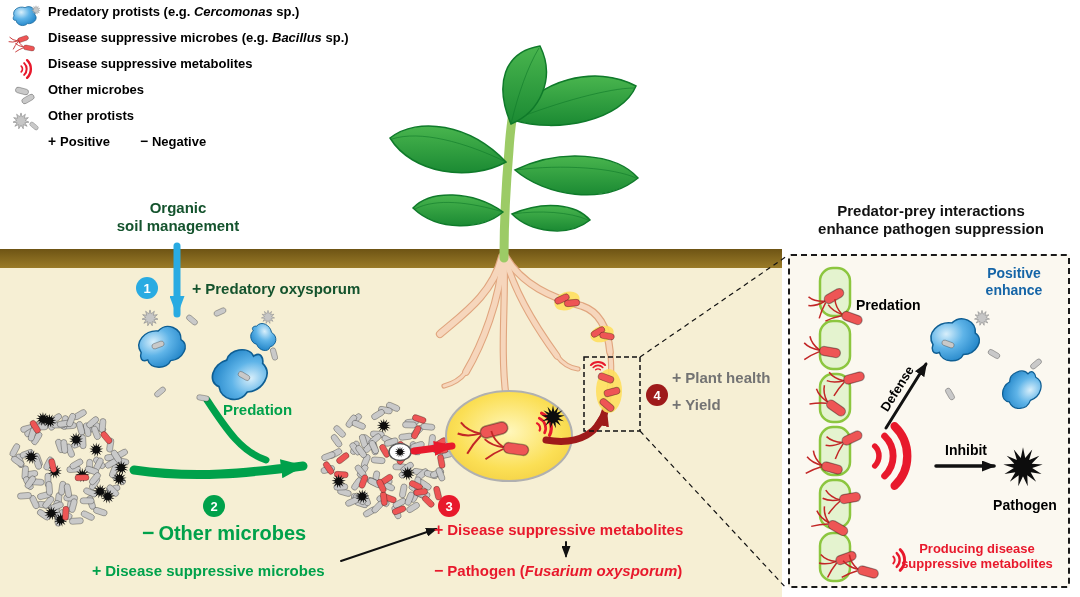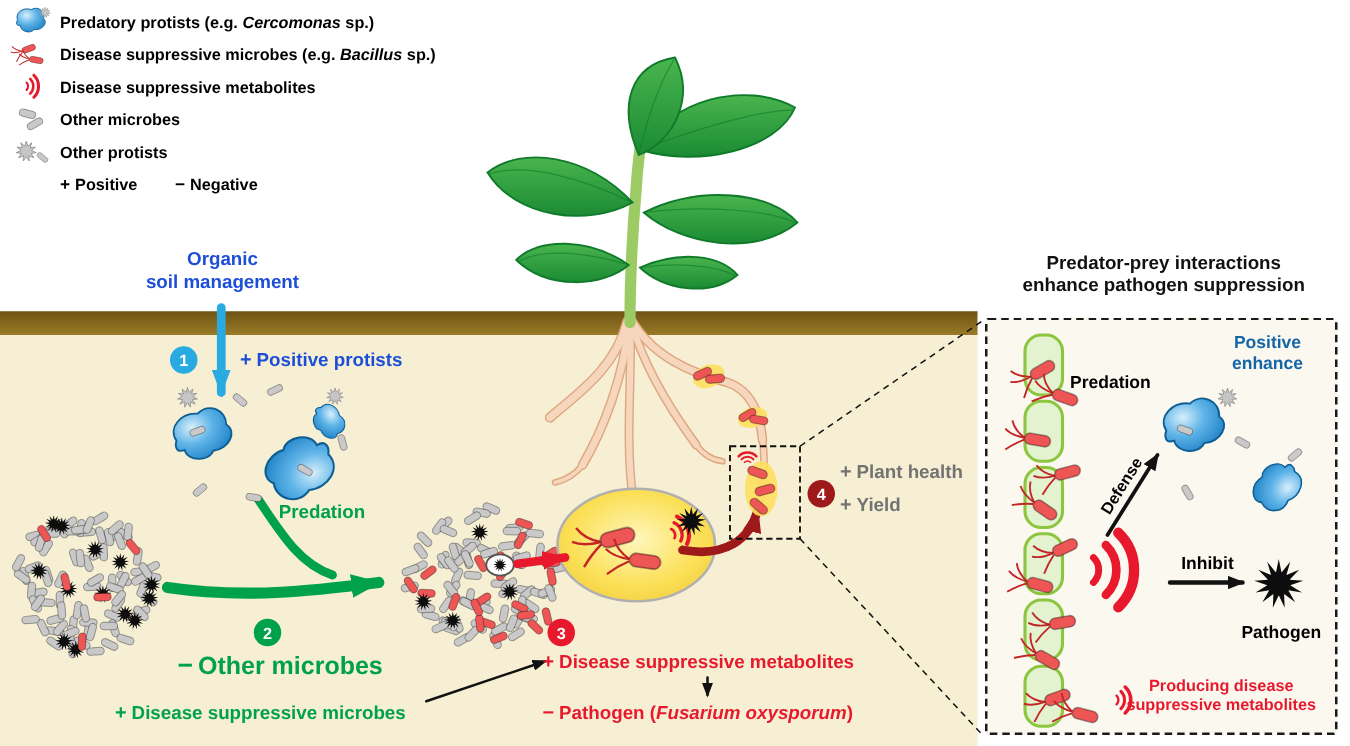--- a/index.html
+++ b/index.html
@@ -6,26 +6,26 @@
   .canvas{position:relative;width:1080px;height:597px;background:#ffffff;overflow:hidden;
           font-family:"Liberation Sans",sans-serif;}
   .soil{position:absolute;left:0;top:268px;width:782px;height:329px;background:#F6EFD4;}
   .band{position:absolute;left:0;top:249px;width:782px;height:19px;
         background:linear-gradient(#6E5414,#9A7B28);}
   .inset-box{position:absolute;left:788px;top:254px;width:282px;height:334px;
              border:2px dashed #1a1a1a;background:#FBF8F0;border-radius:3px;box-sizing:border-box;}
   svg.scene{position:absolute;left:0;top:0;}
   .lbl{position:absolute;font-weight:bold;white-space:nowrap;line-height:1.18;color:#000;}
   .ctr{text-align:center;}
-  .cyan{color:#1d4ed8}.green{color:#00A14B}.red{color:#E8192C}.dred{color:#737373}.blue{color:#1565A7}
+  .cyan{color:#14532d}.green{color:#00A14B}.red{color:#E8192C}.dred{color:#737373}.blue{color:#1565A7}
   .step{position:absolute;width:22px;height:22px;border-radius:50%;color:#fff;font-weight:bold;
         font-size:13px;display:flex;align-items:center;justify-content:center;}
   .bg-cyan{background:#29ABE2}.bg-green{background:#00A14B}.bg-red{background:#E8192C}.bg-dred{background:#9E1A1A}
   .legend{position:absolute;left:8px;top:4px;}
-  .lrow{display:flex;align-items:center;height:26px;gap:6px;font-size:13px;font-weight:bold;color:#000;}
+  .lrow{display:flex;height:26px;gap:6px;font-size:13px;font-weight:bold;color:#000;}
   .licon{width:34px;display:flex;justify-content:center;align-items:center;}
   .sign{font-weight:900;margin-right:4px;font-size:1.06em;}
   .gap{display:inline-block;width:18px;}
   i{font-style:italic;}
 </style>
 </head>
 <body>
 
 <div class="canvas">
   <div class="soil"></div>
@@ -464,21 +464,21 @@
     </div>
   </div>
 
   <div class="lbl cyan ctr" style="left:98px;top:199px;width:160px;font-size:15px">
     <div>Organic</div>
       <div>soil management</div>
   </div>
 
   <div class="step bg-cyan" style="left:136px;top:277px">1</div>
   <div class="lbl cyan" style="left:192px;top:280px;font-size:15px">
-    <span class="sign">+</span><span>Positive protists</span>
+    <span class="sign">+</span><span>Predatory oxysporum</span>
   </div>
 
   <div class="lbl green" style="left:223px;top:401px;font-size:15px">Predation</div>
 
   <div class="step bg-green" style="left:203px;top:495px">2</div>
   <div class="lbl green" style="left:142px;top:520px;font-size:20px">
     <span class="sign">−</span><span>Other microbes</span>
   </div>
   <div class="lbl green" style="left:92px;top:562px;font-size:15px">
     <span class="sign">+</span><span>Disease suppressive microbes</span>

